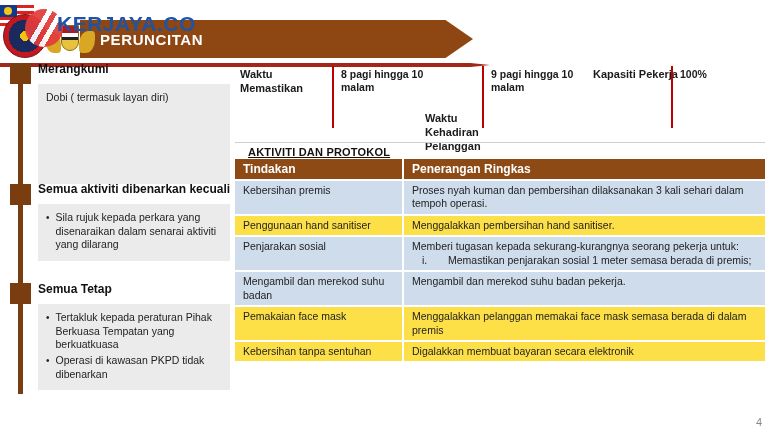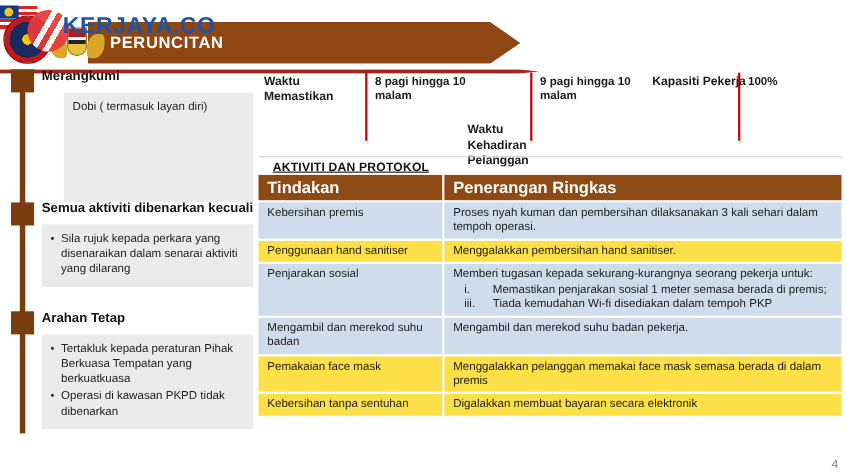--- a/index.html
+++ b/index.html
@@ -35,41 +35,41 @@
   .wm-text{position:absolute;left:57px;top:12px;font-size:21px;font-weight:800;color:#1E53A5;letter-spacing:.5px;}
 
   
   .spine{position:absolute;left:18px;top:72px;width:5px;height:322px;background:#7A3D10;}
   .marker{position:absolute;left:10px;width:21px;height:21px;background:#7A3D10;}
   .m0{top:63px;} .m1{top:184px;} .m2{top:283px;}
   .lsec{position:absolute;left:38px;width:192px;}
   .s0{top:62px;} .s1{top:182px;} .s2{top:282px;}
   .lsec h3{margin:0;font-size:12px;font-weight:bold;color:#111;white-space:nowrap;}
   .lbox{margin-top:8px;background:#EBEBEB;padding:7px 8px;font-size:10.5px;line-height:1.3;color:#222;box-sizing:border-box;}
-  .s0 .lbox{height:100px;margin-left:20px;}
+  .s0 .lbox{height:100px;}
   .box-line{display:flex;gap:6px;margin-bottom:2px;}
   .blt{font-size:10px;line-height:1.4;}
 
   
   .infobar{position:absolute;left:235px;top:64px;width:533px;height:66px;font-size:11px;}
   .infobar .lbl{position:absolute;top:4px;font-weight:bold;line-height:1.25;}
   .infobar .val{position:absolute;top:4px;font-weight:bold;font-size:10.5px;line-height:1.25;}
   .vdiv{position:absolute;top:2px;width:2px;height:62px;background:#C00000;}
   .lbl0{left:5px;width:80px;}   .d0{left:97px;}  .val0{left:106px;width:88px;}
   .lbl1{left:190px;width:62px;margin-top:44px;} .d1{left:247px;} .val1{left:256px;width:88px;}
   .lbl2{left:358px;white-space:nowrap;} .d2{left:436px;} .val2{left:445px;width:60px;}
 
   .gray-rule{position:absolute;left:235px;top:142px;width:530px;height:1px;background:#CFCFCF;}
   .proto-head{position:absolute;left:248px;top:146px;font-size:11px;font-weight:bold;
           text-decoration:underline;letter-spacing:.2px;color:#111;}
 
   
   .tbl{position:absolute;left:235px;top:159px;width:530px;}
   .t-hrow{display:flex;}
-  .t-hcell{background:#8E4A15;color:#fff;font-weight:bold;font-size:15px;padding:3px 8px;box-sizing:border-box;}
+  .t-hcell{background:#8E4A15;color:#fff;font-weight:bold;font-size:12px;padding:3px 8px;box-sizing:border-box;}
   .t-hcell.c1{width:167px;margin-right:2px;flex-shrink:0;}
   .t-hcell.c2{flex:1;}
   .t-row{display:flex;margin-top:2px;}
   .cell{padding:3px 8px;font-size:10.5px;line-height:1.28;color:#222;box-sizing:border-box;}
   .cell.action{width:167px;margin-right:2px;flex-shrink:0;}
   .cell.desc{flex:1;}
   .odd .cell{background:#CEDCEB;}
   .even .cell{background:#fde047;}
   .sub{display:flex;padding-left:10px;}
   .sub .num{width:26px;flex-shrink:0;}
@@ -116,21 +116,21 @@
   <div class="lsec s1">
     <h3>Semua aktiviti dibenarkan kecuali</h3>
     <div class="lbox">
         <div class="box-line">
           <span class="blt">•</span>
           <span>Sila rujuk kepada perkara yang disenaraikan dalam senarai aktiviti yang dilarang</span>
         </div>
       </div>
   </div>
   <div class="lsec s2">
-    <h3>Arahan Tetap</h3>
+    <h3>Semua Tetap</h3>
     <div class="lbox">
         <div class="box-line">
           <span class="blt">•</span>
           <span>Tertakluk kepada peraturan Pihak Berkuasa Tempatan yang berkuatkuasa</span>
         </div>
         <div class="box-line">
           <span class="blt">•</span>
           <span>Operasi di kawasan PKPD tidak dibenarkan</span>
         </div>
       </div>
@@ -170,24 +170,20 @@
           </div>
         </div>
         <div class="t-row odd">
           <div class="cell action">Penjarakan sosial</div>
           <div class="cell desc">
             <div>Memberi tugasan kepada sekurang-kurangnya seorang pekerja untuk:</div>
             <div class="sub">
               <span class="num">i.</span>
               <span class="txt">Memastikan penjarakan sosial 1 meter semasa berada di premis;</span>
             </div>
-            <div class="sub">
-              <span class="num">iii.</span>
-              <span class="txt">Tiada kemudahan Wi-fi disediakan dalam tempoh PKP</span>
-            </div>
           </div>
         </div>
         <div class="t-row odd">
           <div class="cell action">Mengambil dan merekod suhu badan</div>
           <div class="cell desc">
             <div>Mengambil dan merekod suhu badan pekerja.</div>
           </div>
         </div>
         <div class="t-row even">
           <div class="cell action">Pemakaian face mask</div>

